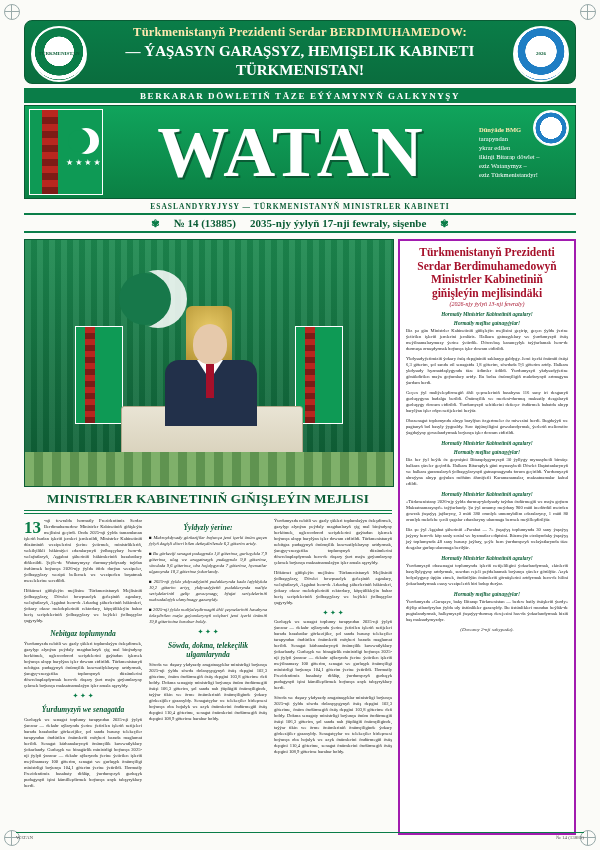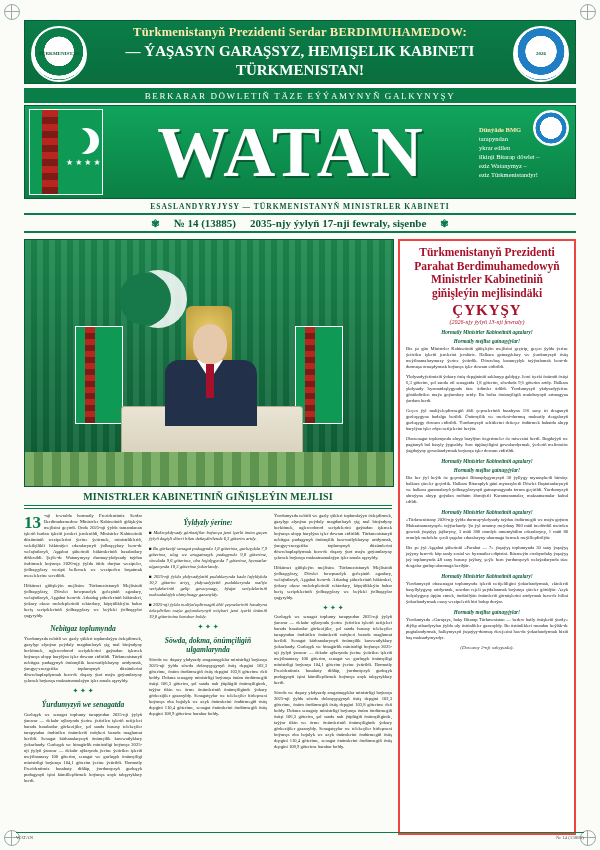--- a/index.html
+++ b/index.html
@@ -25,21 +25,21 @@
   .rm-tl{left:4px;top:4px;} .rm-tr{right:4px;top:4px;}
   .rm-bl{left:4px;bottom:4px;} .rm-br{right:4px;bottom:4px;}
 
   
   .topbanner{
     position:relative;
     margin:14px 16px 0 16px;
     height:62px;
     background:linear-gradient(#0a7d48,#0a6d3e);
     border:1px solid #0a5c35;
-    border-radius:0;
+    border-radius:8px;
     display:flex;align-items:center;justify-content:flex-end;
     text-align:center;
     color:#fff;
   }
   .topbanner .lines{padding:0 70px;}
   .topbanner .l1{
     font-size:12.5px;font-weight:bold;letter-spacing:.2px;line-height:15px;
     color:#ffe9b0;
   }
   .topbanner .l2{
@@ -56,21 +56,21 @@
   .seal .sealtxt{
     position:absolute;inset:0;display:flex;align-items:center;justify-content:center;
     font-size:5px;color:#0a5c35;font-weight:bold;text-align:center;line-height:6px;
   }
 
   
   .ribbon{
     margin:4px 16px 0 16px;height:15px;
     background:#0a7d48;color:#fff;
     display:flex;align-items:center;justify-content:center;
-    font-size:9px;font-weight:normal;letter-spacing:1.6px;
+    font-size:9px;font-weight:bold;letter-spacing:1.6px;
   }
 
   
   .masthead{
     margin:2px 16px 0 16px;
     height:92px;position:relative;
     background:linear-gradient(#10a45c,#0b8044);
     border:1px solid #0a5c35;
     display:flex;align-items:center;
   }
@@ -176,21 +176,21 @@
     position:absolute;left:50%;transform:translateX(-50%);top:66px;width:46px;height:60px;
     background:radial-gradient(circle at 50% 40%, #f4d06a, #b8912f);border-radius:6px;opacity:.95;
   }
   .photo .flowers{
     position:absolute;left:0;right:0;bottom:0;height:34px;
     background:repeating-linear-gradient(90deg,#7fb06a 0 9px,#5f9350 9px 18px);
   }
 
   .photo-caption{
     margin-top:4px;text-align:center;
-    font-size:10px;font-weight:bold;color:#0a5c35;letter-spacing:.2px;
+    font-size:13px;font-weight:bold;color:#0a5c35;letter-spacing:.2px;
   }
   .rule-dbl{border-top:1px solid #0a7d48;border-bottom:1px solid #0a7d48;height:2px;margin:3px 0 4px 0;}
 
   
   .lcols{display:flex;gap:7px;}
   .lcol{width:118px;}
   p.body{
     font-size:4.6px;line-height:6.0px;text-align:justify;margin:0 0 4px 0;
     color:#1a1a1a;hyphens:auto;
   }
@@ -200,21 +200,21 @@
   }
   h4.subh{
     font-size:7.5px;font-weight:bold;color:#0a5c35;text-align:center;margin:5px 0 3px 0;
     font-style:italic;
   }
   .sep-orn{text-align:center;color:#0a7d48;font-size:7px;line-height:7px;margin:2px 0;}
   p.body.ital{font-style:italic;}
 
   
   .rbox{
-    border:2px solid #ef4444;padding:5px 6px;height:100%;box-sizing:border-box;
+    border:2px solid #a21caf;padding:5px 6px;height:100%;box-sizing:border-box;
     background:#fff;
   }
   .rbox h1{
     margin:0;text-align:center;color:#a6102a;font-size:11.5px;line-height:13.5px;font-weight:bold;
   }
   .rbox h2{
     margin:2px 0 0 0;text-align:center;color:#a6102a;font-size:15px;line-height:16px;font-weight:bold;letter-spacing:1px;
   }
   .rbox .datesub{
     text-align:center;font-size:6px;color:#a6102a;font-style:italic;margin:1px 0 4px 0;
@@ -328,42 +328,41 @@
           <p class="body">Gurluşyk we senagat toplumy tarapyndan 2025-nji ýylyň ýanwar — dekabr aýlarynda ýerine ýetirilen işleriň netijeleri barada hasabatlar görkezijiler, şol sanda hususy telekeçiler tarapyndan öndürilen önümleriň möçberi barada maglumat berildi. Senagat kärhanalarynyň önümçilik kuwwatlyklary ýokarlandy. Gurluşyk we binagärlik ministrligi boýunça 2025-nji ýylyň ýanwar — dekabr aýlarynda ýerine ýetirilen işleriň meýilnamasy 100 göterim, senagat we gurluşyk önümçiligi ministrligi boýunça 104,1 göterim ýerine ýetirildi. Hormatly Prezidentimiz hasabaty diňläp, ýurdumyzyň gurluşyk pudagynyň işini kämilleşdirmek boýunça anyk tabşyryklary berdi.</p>
         </div>
 
         <div class="lcol">
           <h4 class="subh">Ýyldyzly ýerine:</h4>
           <p class="body ital">■ Makroykdysady görkezijiler boýunça jemi içerki önüm geçen ýylyň degişli döwri bilen deňeşdirilende 6,3 göterim artdy.</p>
           <p class="body ital">■ Bu görkeziji senagat pudagynda 1,8 göterime, gurluşykda 7,9 göterime, ulag we aragatnaşyk pudagynda 9,8 göterime, söwdada 9,6 göterime, oba hojalygynda 7 göterime, hyzmatlar ulgamynda 10,3 göterime ýokarlandy.</p>
           <p class="body ital">■ 2025-nji ýylda ykdysadyýetiň pudaklarynda kada laýyklykda 10,2 göterim artyş, ykdysadyýetiň pudaklarynda maliýe serişdeleriniň gelip gowuşmagy, býujet serişdeleriniň maksadalaýyk ulanylmagy gazanyldy.</p>
           <p class="body ital">■ 2025-nji ýylda maliýeleşdirmegiň ähli çeşmeleriniň hasabyna özleşdirilen maýa goýumlarynyň möçberi jemi içerki önümiň 19,8 göterimine barabar boldy.</p>
           <div class="sep-orn">✦ ✦ ✦</div>
-          <h4 class="subh">Söwda, dokma, önümçiligiň ulgamlarynda</h4>
+          <h4 class="subh">Söwda, dokma, telekeçilik ulgamlarynda</h4>
           <p class="body">Söwda we daşary ykdysady aragatnaşyklar ministrligi boýunça 2025-nji ýylda söwda dolanyşygynyň ösüş depgini 102,3 göterime, önüm öndürmegiň ösüş depgini 103,8 göterime deň boldy. Dokma senagaty ministrligi boýunça önüm öndürmegiň ösüşi 106,3 göterim, şol sanda nah ýüplügiň önümçiliginde, taýýar tikin we örme önümleriniň önümçiliginde ýokary görkezijiler gazanyldy. Senagatçylar we telekeçiler birleşmesi boýunça oba hojalyk we azyk önümlerini öndürmegiň ösüş depgini 110,4 göterime, senagat önümlerini öndürmegiň ösüş depgini 108,9 göterime barabar boldy.</p>
         </div>
 
         <div class="lcol">
           <p class="body">Ýurdumyzda nebitli we gazly çäkleri toplumlaýyn özleşdirmek, gazylyp alynýan peýdaly magdanlaryň çig mal binýadyny berkitmek, uglewodorod serişdelerini gaýtadan işlemek boýunça alnyp barylýan işler dowam etdirildi. Türkmenistanyň nebitgaz pudagynyň önümçilik kuwwatlyklaryny artdyrmak, ýangyç-energetika toplumynyň düzümlerini döwrebaplaşdyrmak hem-de daşary ýurt maýa goýumlaryny çekmek boýunça maksatnamalaýyn işler amala aşyryldy.</p>
           <p class="body">Hökümet giňişleýin mejlisine Türkmenistanyň Mejlisiniň ýolbaşçylary, Döwlet howpsuzlyk geňeşiniň agzalary, welaýatlaryň, Aşgabat hem-de Arkadag şäherleriniň häkimleri, ýokary okuw mekdepleriniň rektorlary, köpçülikleýin habar beriş serişdeleriniň ýolbaşçylary we beýleki ýolbaşçylar çagyryldy.</p>
           <div class="sep-orn">✦ ✦ ✦</div>
           <p class="body">Gurluşyk we senagat toplumy tarapyndan 2025-nji ýylyň ýanwar — dekabr aýlarynda ýerine ýetirilen işleriň netijeleri barada hasabatlar görkezijiler, şol sanda hususy telekeçiler tarapyndan öndürilen önümleriň möçberi barada maglumat berildi. Senagat kärhanalarynyň önümçilik kuwwatlyklary ýokarlandy. Gurluşyk we binagärlik ministrligi boýunça 2025-nji ýylyň ýanwar — dekabr aýlarynda ýerine ýetirilen işleriň meýilnamasy 100 göterim, senagat we gurluşyk önümçiligi ministrligi boýunça 104,1 göterim ýerine ýetirildi. Hormatly Prezidentimiz hasabaty diňläp, ýurdumyzyň gurluşyk pudagynyň işini kämilleşdirmek boýunça anyk tabşyryklary berdi.</p>
           <p class="body">Söwda we daşary ykdysady aragatnaşyklar ministrligi boýunça 2025-nji ýylda söwda dolanyşygynyň ösüş depgini 102,3 göterime, önüm öndürmegiň ösüş depgini 103,8 göterime deň boldy. Dokma senagaty ministrligi boýunça önüm öndürmegiň ösüşi 106,3 göterim, şol sanda nah ýüplügiň önümçiliginde, taýýar tikin we örme önümleriniň önümçiliginde ýokary görkezijiler gazanyldy. Senagatçylar we telekeçiler birleşmesi boýunça oba hojalyk we azyk önümlerini öndürmegiň ösüş depgini 110,4 göterime, senagat önümlerini öndürmegiň ösüş depgini 108,9 göterime barabar boldy.</p>
         </div>
 
       </div>
     </div>
 
     <div class="right-col">
       <div class="rbox">
         <h1>Türkmenistanyň Prezidenti</h1>
-        <h1>Parahat Berdimuhamedowyň</h1>
+        <h1>Serdar Berdimuhamedowyň</h1>
         <h1>Ministrler Kabinetiniň</h1>
         <h1>giňişleýin mejlisindäki</h1>
-        <h2>ÇYKYŞY</h2>
         <div class="datesub">(2026-njy ýylyň 13-nji fewraly)</div>
 
         <div class="salut">Hormatly Ministrler Kabinetiniň agzalary!</div>
         <div class="salut">Hormatly mejlise gatnaşyjylar!</div>
 
         <p>Biz şu gün Ministrler Kabinetiniň giňişleýin mejlisini geçirip, geçen ýylda ýerine ýetirilen işleriň jemlerini jemläris. Halkara gatnaşyklary we ýurdumyzyň ösüş meýilnamalarymuzy ýerine ýetirdik. Döwrebaş kanunçylyk taýýarlamak hem-de durmuşa ornaşdyrmak boýunça işler dowam etdirildi.</p>
         <p>Ykdysadyýetimiziň ýokary ösüş depgininiň saklanyp galdygy. Jemi içerki önümiň ösüşi 6,3 göterim, şol sanda oil senagatda 1,8 göterim, söwdada 9,6 göterim artdy. Halkara ykdysady hyzmatdaşlygynda täze ädimler ädildi. Ýurdumyzyň ykdysadyýetine gönükdirilen maýa goýumlary artdy. Bu bolsa önümçiligiň mukdarynyň artmagyna ýardam berdi.</p>
         <p>Geçen ýyl maliýeleşdirmegiň ähli çeşmeleriniň hasabyna 116 sany iri desganyň gurluşygyna badalga berildi. Önümçilik we medeni-durmuş maksatly desgalaryň gurluşygy dowam etdirildi. Ýurdumyzyň sebitlerini deňeçer ösdürmek babatda alnyp barylýan işler oňyn netijelerini berýär.</p>
         <p>Obasenagat toplumynda alnyp barylýan özgertmeler öz miwesini berdi. Bugdaýyň we pagtanyň bol hasyly ýygnaldy. Suw üpjünçiligini gowulandyrmak, ýerleriň melioratiw ýagdaýyny gowulandyrmak boýunça işler dowam etdirildi.</p>
 

